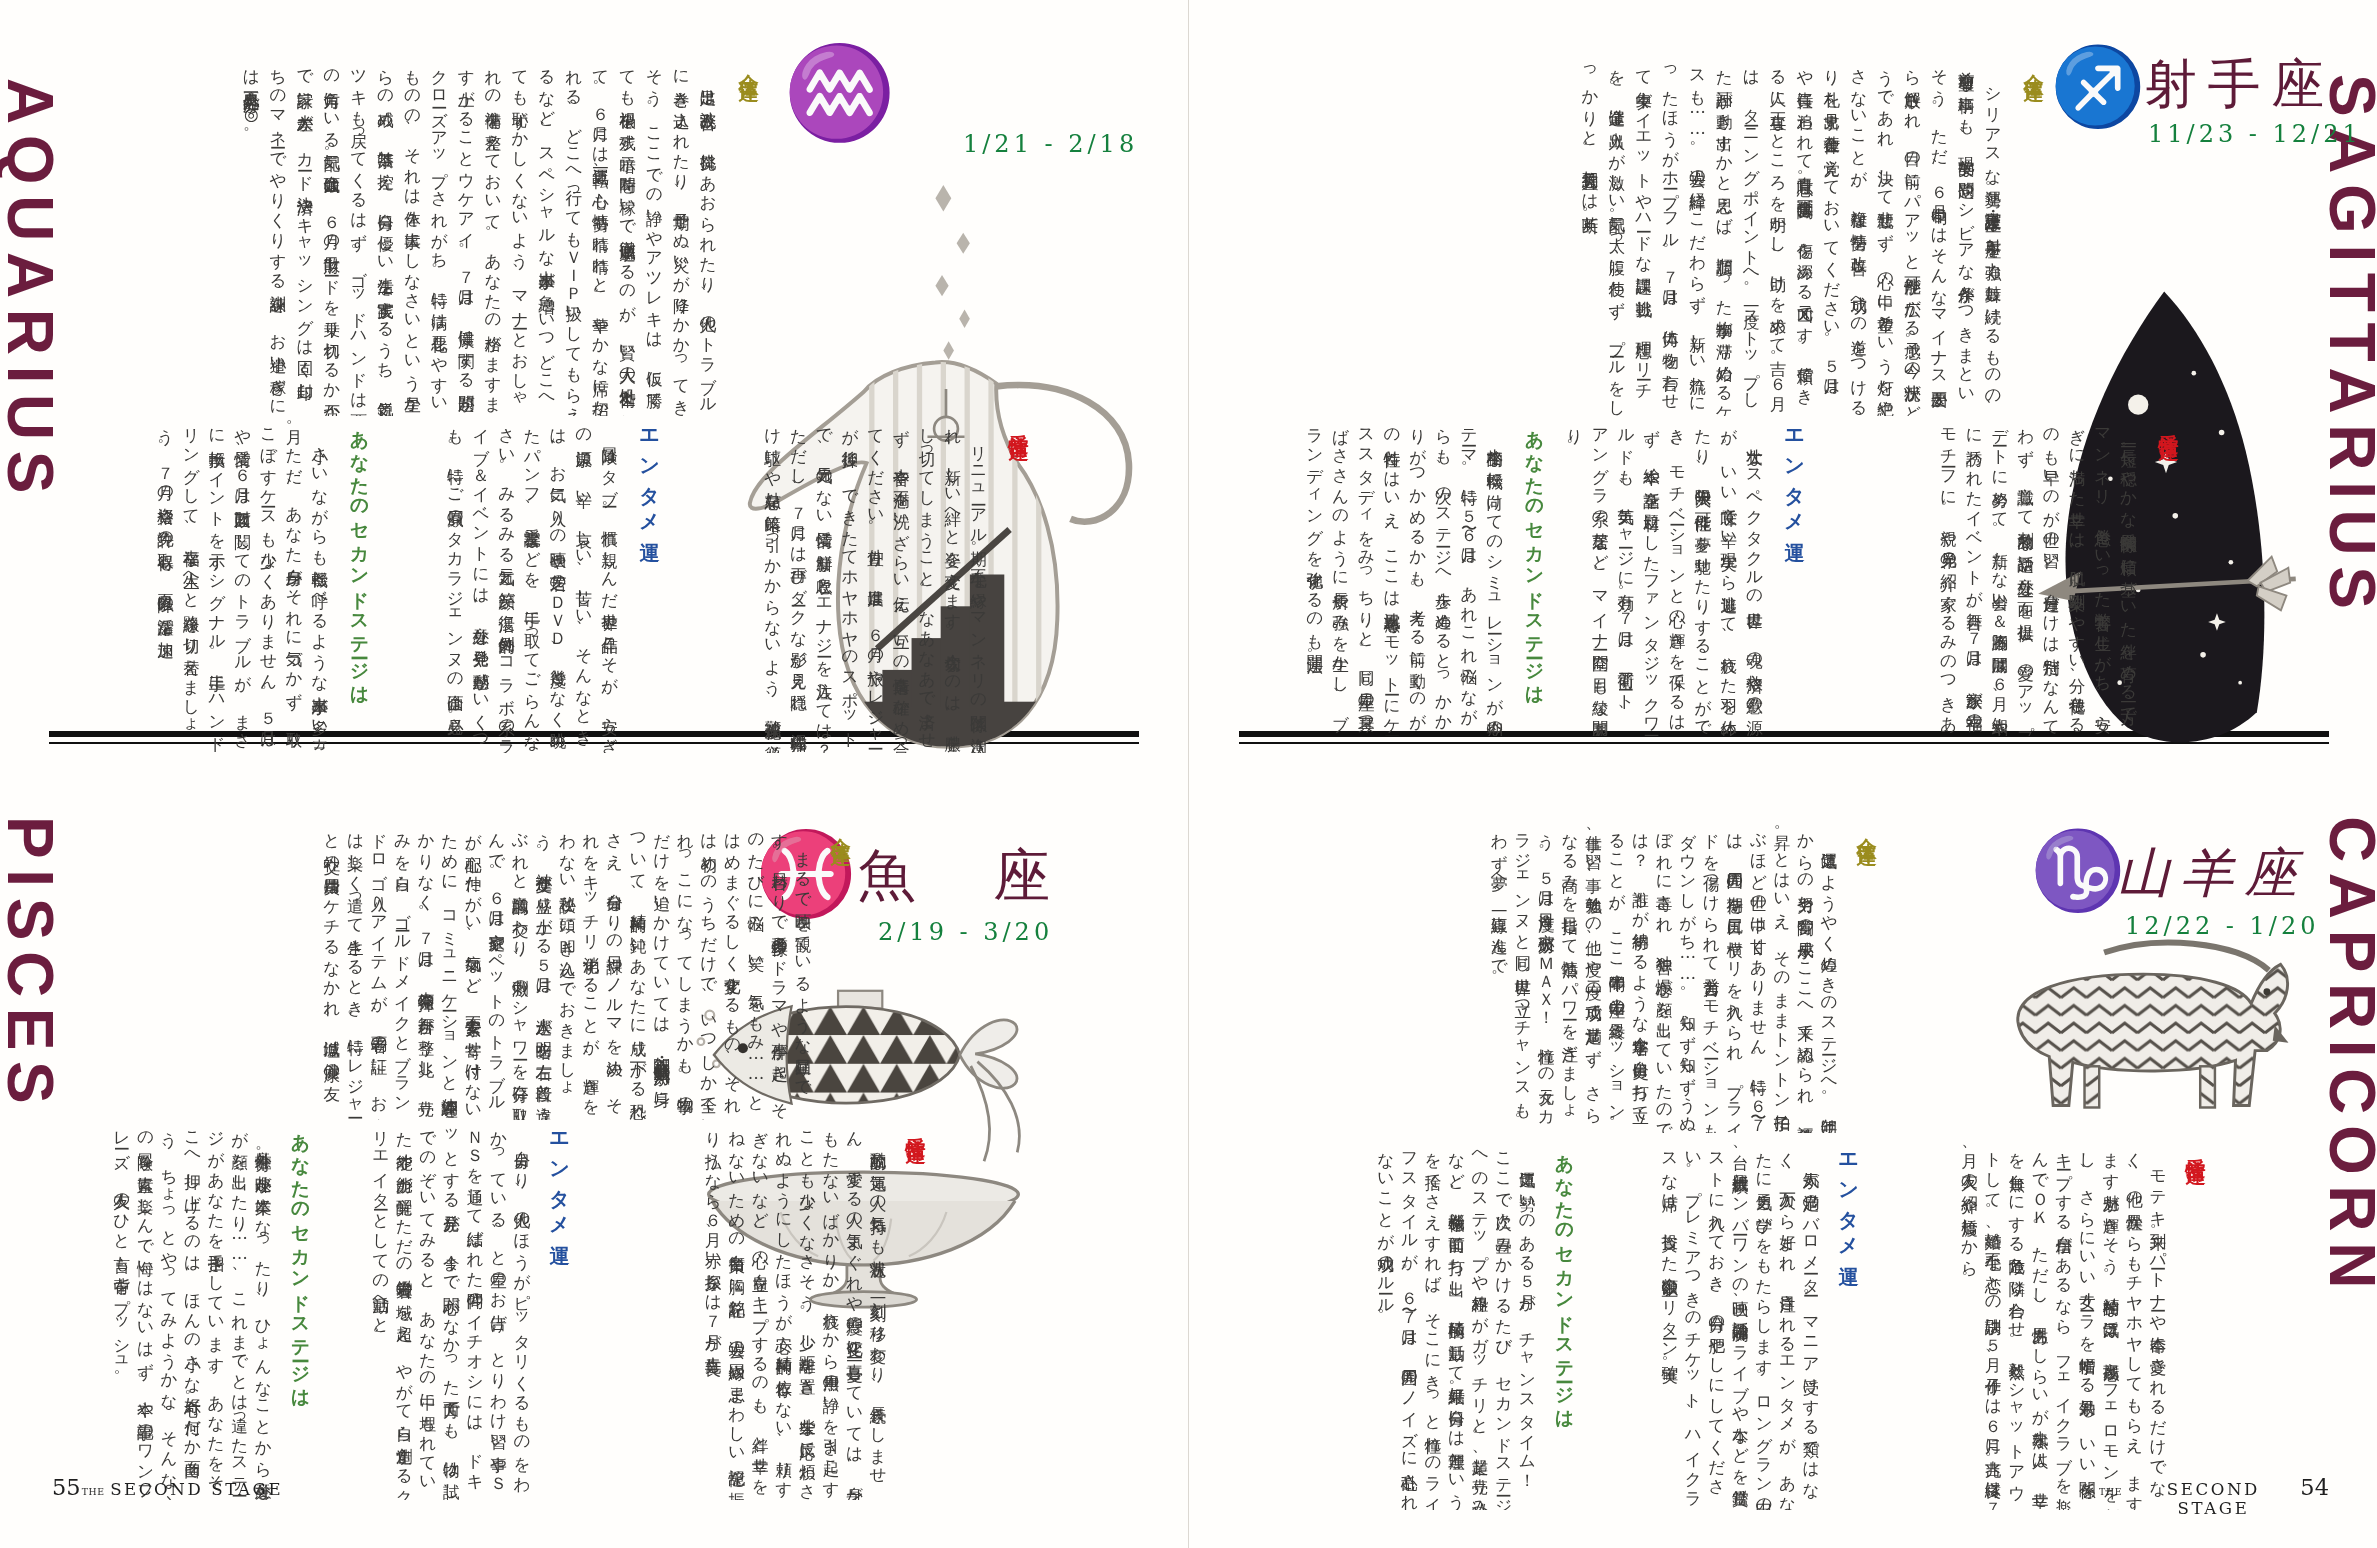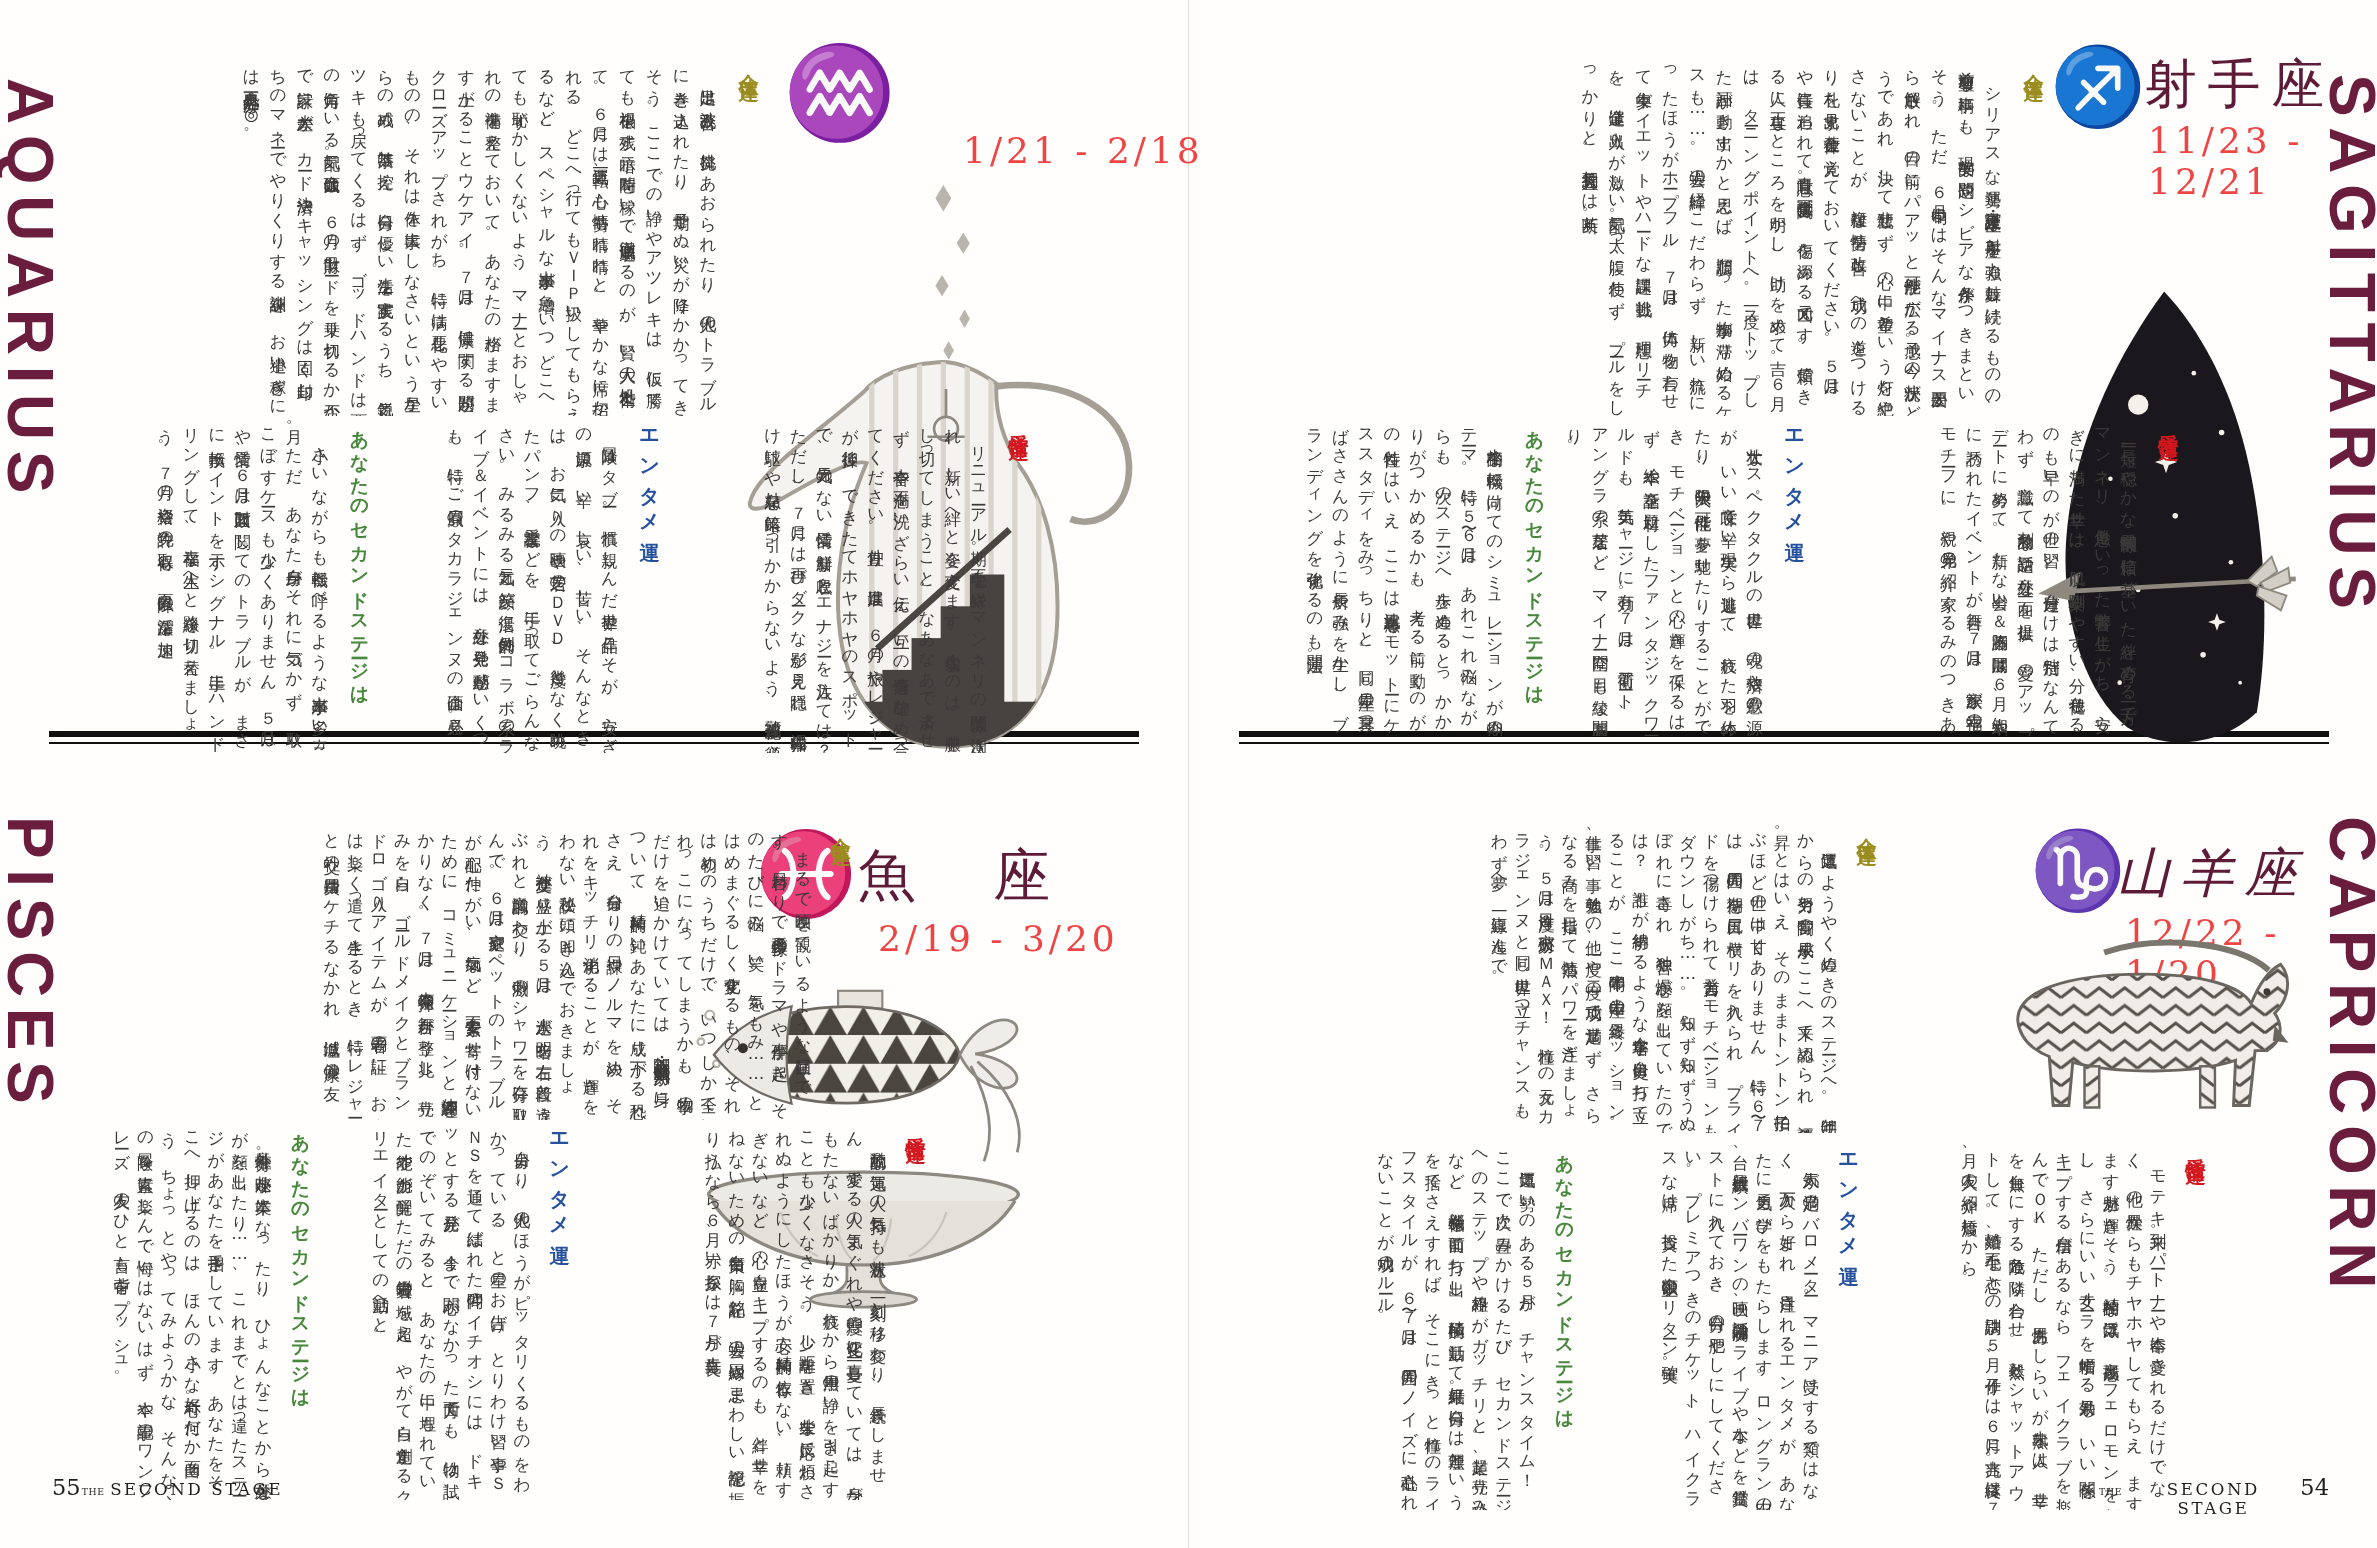--- a/index.html
+++ b/index.html
@@ -11,21 +11,21 @@
   .sec-head{font-weight:bold;font-size:20px;letter-spacing:4.6px;margin-left:12px;}
   .head-overall{color:#9a8c1e;}
   .head-love{color:#d2171e;}
   .head-ent{color:#24509e;}
   .head-second{color:#47883d;font-size:18.5px;letter-spacing:2px;}
   .overall-block{line-height:1.62;}
   .tight{line-height:1.42;}
   
   .sign-symbol{position:absolute;color:#5e1b38;font-family:"DejaVu Serif",serif;}
   .sign-name{position:absolute;color:#5e1b38;font-size:56px;letter-spacing:10.6px;font-weight:500;}
-  .sign-date{position:absolute;color:#ef4444;font-size:36px;letter-spacing:4px;}
+  .sign-date{position:absolute;color:#15803d;font-size:24px;letter-spacing:4px;text-align:right;}
   
   .side-label{position:absolute;writing-mode:vertical-rl;text-orientation:sideways;
       font-family:"Liberation Sans",sans-serif;font-weight:bold;color:#6b1d3e;
       font-size:64px;letter-spacing:10.6px;white-space:nowrap;}
   .label-aquarius{left:-6.6px;top:78px;height:669px;}
   .label-pisces{left:-6.6px;top:816px;height:669px;}
   .label-sagittarius{left:2315px;top:74px;height:708px;}
   .label-capricorn{left:2315px;top:816px;height:708px;}
   
   .rule{position:absolute;background:#101010;}

